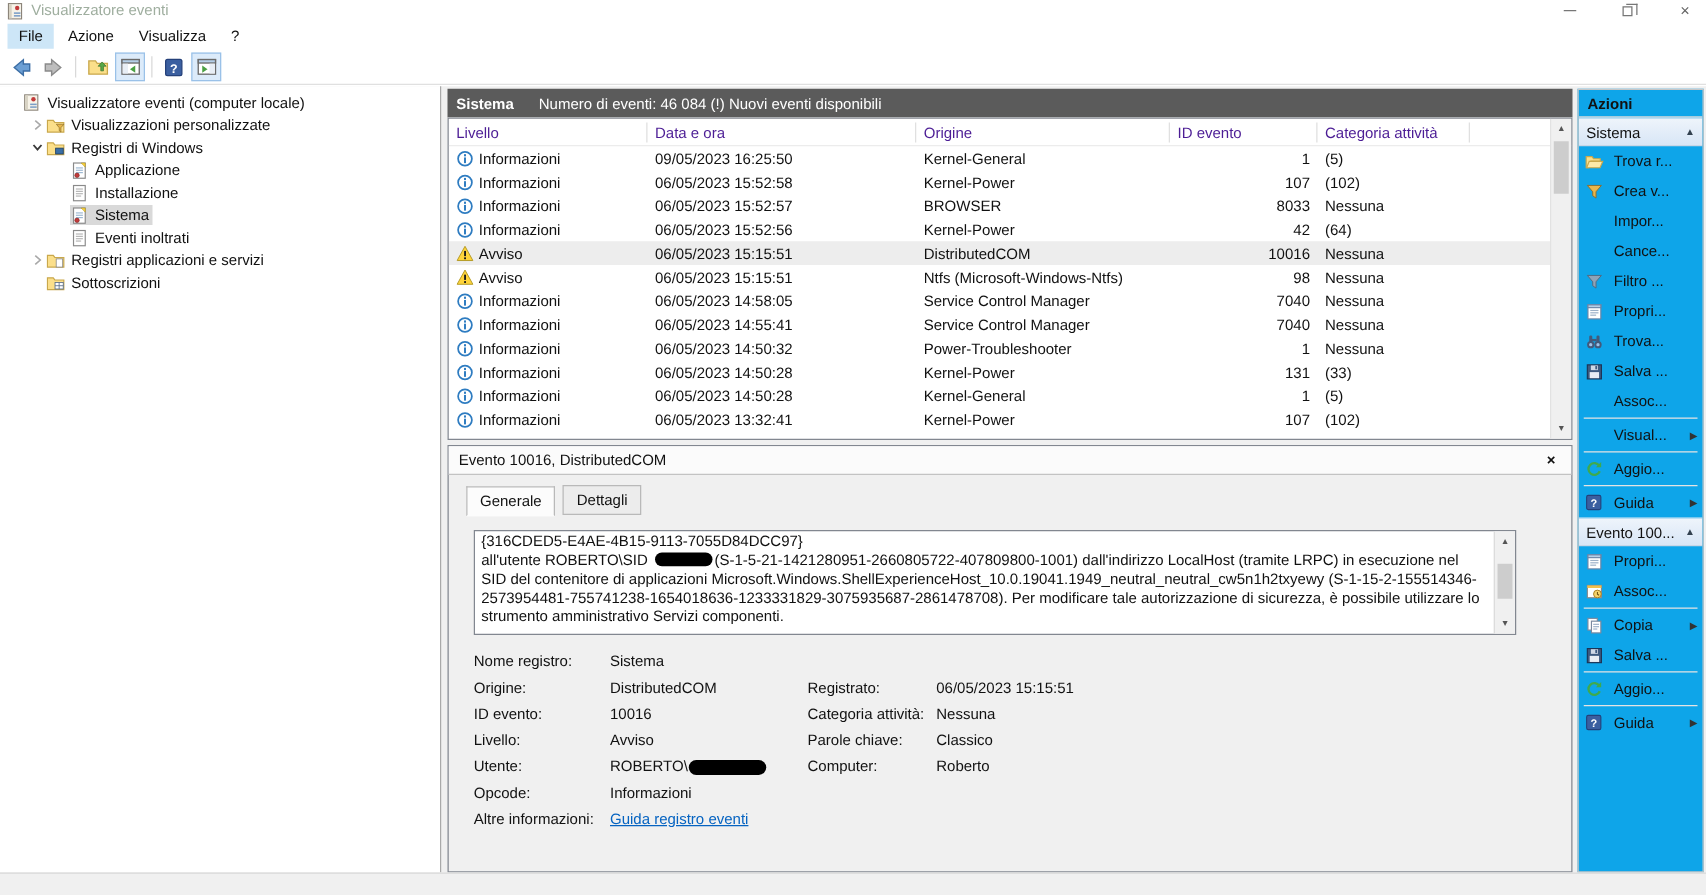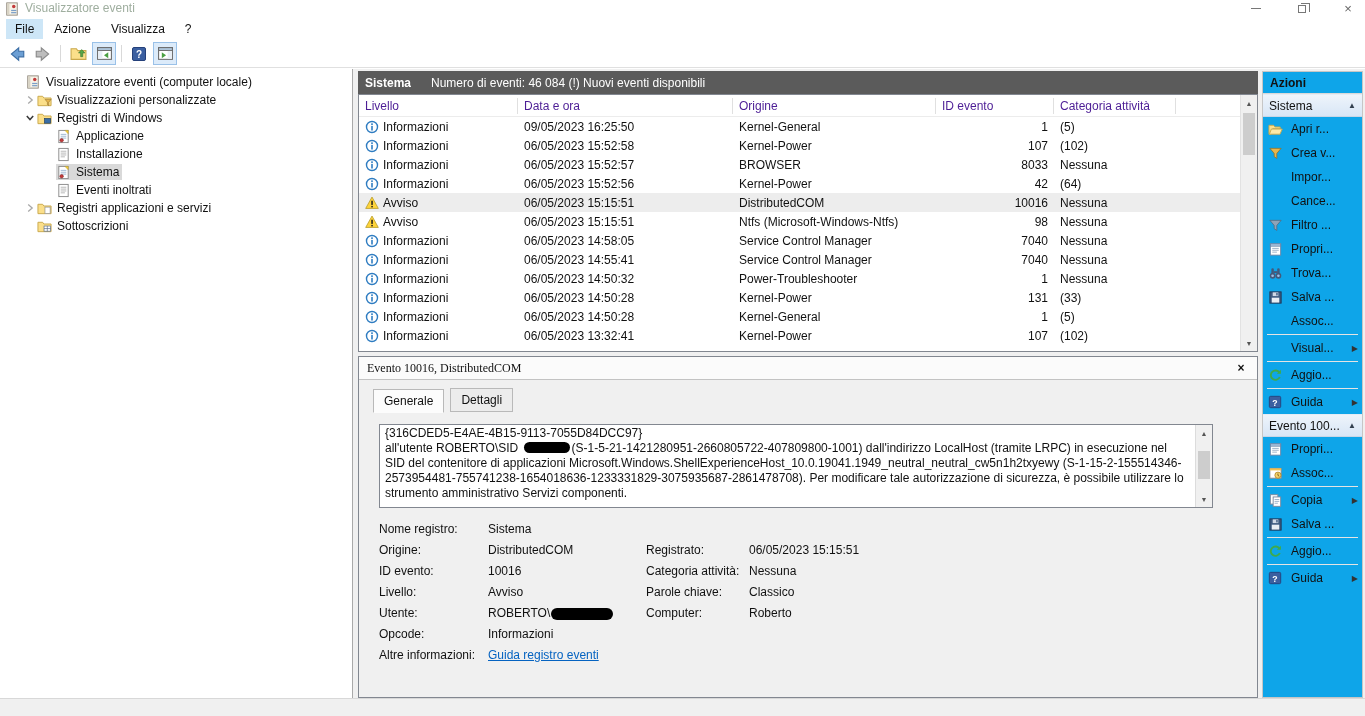--- a/index.html
+++ b/index.html
@@ -53,21 +53,21 @@
   .td { padding:0 6px; white-space:nowrap; overflow:hidden; }
   .td.level { display:flex; align-items:center; gap:4px; }
   .td.num { text-align:right; }
   .vscroll { position:absolute; right:0; top:0; bottom:0; width:17px; background:#f0f0f0; border-left:1px solid #e2e2e2; }
   .sarrow { position:absolute; left:0; width:16px; height:16px; display:flex; align-items:center; justify-content:center; font-size:7px; color:#555; }
   .sthumb { position:absolute; left:2px; width:12px; background:#cdcdcd; }
 
   
   .detail-pane { position:relative; margin-top:4px; flex:1; background:#f0f0f0; border:1px solid #828790; }
   .detail-header { position:absolute; top:0; left:0; right:0; height:23px; background:#fbfbfb; border-bottom:1px solid #c3c3c3; display:flex; align-items:center; padding:0 8px; }
-  .detail-title { flex:1;font-family:Liberation Serif, serif; }
+  .detail-title { flex:1; }
   .detail-close { font-weight:bold; font-size:12px; color:#111; width:16px; text-align:center; }
   .tabs { position:absolute; top:31px; left:14px; display:flex; align-items:flex-end; height:24px; }
   .tab { padding:4px 10px; border:1px solid #b9b9b9; margin-right:6px; background:#ececec; }
   .tab.active { background:#fcfcfc; border-bottom-color:#fcfcfc; position:relative; top:1px; }
   .msgbox { position:absolute; top:67px; left:20px; width:834px; height:84px; background:#fff; border:1px solid #828790; padding:1px 22px 2px 5px; overflow:hidden; line-height:15px; }
   .msg-scroll { position:absolute; right:0; top:0; bottom:0; width:17px; background:#f0f0f0; border-left:1px solid #dcdcdc; }
   .redact { display:inline-block; background:#000; border-radius:6px; vertical-align:middle; }
   .redact.msg { width:46px; height:11px; margin:0 2px 2px 2px; }
   .redact.user { width:62px; height:12px; margin-left:1px; margin-bottom:-2px; }
   .fields { position:absolute; top:161px; left:20px; right:16px; }
@@ -181,21 +181,21 @@
             <rect x="10" y="5.6" width="4" height="7.4" fill="#e8eef5"></rect>
             <path d="M4.5 9.5 l4 -2.8 -4 -2.8 Z" transform="translate(0,3)" fill="#4ba043"></path>
           </svg>
         </span>
       </div>
     </div>
 
   <div class="content">
 
     <div class="tree-pane" id="tree-pane">
-        <div class="tree-row" style="padding-left: 4px; margin-left: 8px;">
+        <div class="tree-row" style="padding-left: 4px;">
           <span class="tree-exp"></span>
           <span class="sel-wrap">
             <span class="tree-ico icon">
               <svg width="14" height="14" viewBox="0 0 16 16" xmlns="http://www.w3.org/2000/svg">
                 <rect x="2" y="1" width="12" height="14" fill="#f7f3e8" stroke="#8a8378"></rect>
                 <rect x="2.5" y="1.5" width="2.5" height="13" fill="#d8d3c4"></rect>
                 <circle cx="10" cy="5" r="2" fill="#c23b3b"></circle>
                 <rect x="7" y="9" width="6" height="1.4" fill="#7a9ec7"></rect>
                 <rect x="7" y="11.5" width="6" height="1.4" fill="#7a9ec7"></rect>
               </svg>
@@ -618,21 +618,21 @@
             <span class="ash-label">Sistema</span>
             <span class="ash-arrow">▲</span>
           </div>
           <div class="aitem">
             <span class="aico">
               <svg width="15" height="15" viewBox="0 0 16 16" xmlns="http://www.w3.org/2000/svg">
                 <path d="M1 3.5 h5 l1.3 1.8 H13 v2 H5 L3 13 H1 Z" fill="#fbdf8a" stroke="#c9a84c"></path>
                 <path d="M3.6 7.5 H15.2 L12.8 13 H1.4 Z" fill="#fde9a8" stroke="#c9a84c"></path>
               </svg>
             </span>
-            <span class="alabel">Apri r...</span>
+            <span class="alabel">Trova r...</span>
           </div>
           <div class="aitem">
             <span class="aico">
               <svg width="15" height="15" viewBox="0 0 16 16" xmlns="http://www.w3.org/2000/svg">
                 <path d="M2 2.5 h12 l-4.6 5.4 v5.4 l-2.8 -2 v-3.4 Z" fill="#e8b64c" stroke="#8c6d2a" stroke-width="0.8"></path>
               </svg>
             </span>
             <span class="alabel">Crea v...</span>
           </div>
           <div class="aitem">

